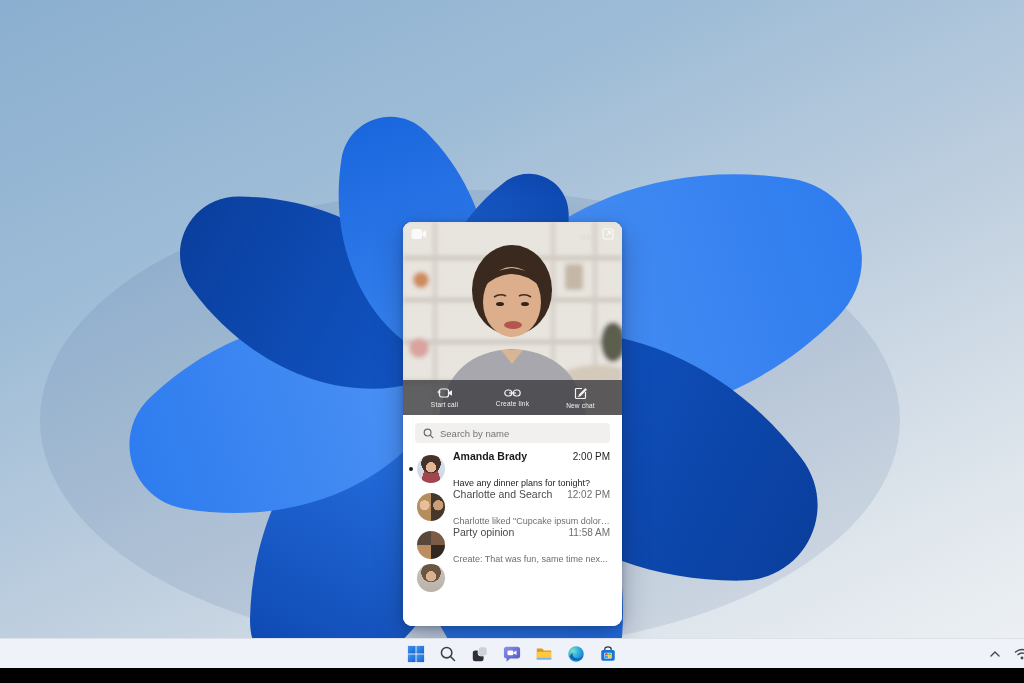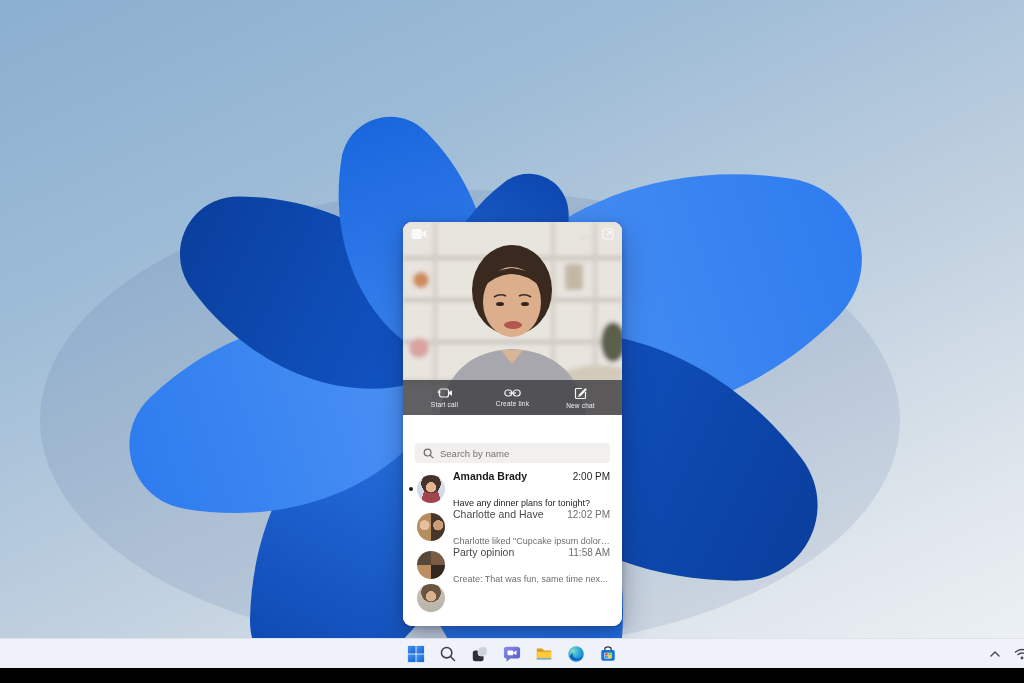--- a/index.html
+++ b/index.html
@@ -31,21 +31,21 @@
   .action-bar {
     position:absolute; left:0; bottom:0; width:100%; height:35px;
     background:rgba(58,58,62,.78);
     display:flex; align-items:center; justify-content:center; gap:22px;
   }
   .action-btn { display:flex; flex-direction:column; align-items:center; gap:2px; width:46px; cursor:pointer; }
   .action-btn .lbl { color:#f2f2f2; font-size:6.5px; letter-spacing:.2px; }
 
   .list-section { position:relative; width:100%; height:211px; background:#fff; }
   .search-box {
-    margin:28px 12px 0 12px; height:20px; background:#f1f0ef; border-radius:4px;
+    margin:8px 12px 0 12px; height:20px; background:#f1f0ef; border-radius:4px;
     display:flex; align-items:center; gap:6px; padding:0 8px;
   }
   .search-box input {
     border:0; outline:0; background:transparent; flex:1;
     font-family:"Liberation Sans", sans-serif; font-size:9.5px; color:#444;
   }
   .search-box input::placeholder { color:#767472; }
 
   .chat-list { margin-top:7px; }
   .chat-row { display:flex; align-items:center; height:38px; padding:0 12px 0 6px; cursor:pointer; }
@@ -270,21 +270,21 @@
         </div>
 
 
         <div class="chat-row read">
           <span class="dot-spacer"></span>
           <div class="avatar av2">
               <div class="disc"></div>
             </div>
           <div class="chat-texts">
             <div class="row1">
-              <span class="chat-name">Charlotte and Have</span>
+              <span class="chat-name">Charlotte and Search</span>
               <span class="chat-time">12:02 PM</span>
             </div>
             <div class="chat-msg">Charlotte liked "Cupcake ipsum dolor see"</div>
           </div>
         </div>
 
         <div class="chat-row read">
           <span class="dot-spacer"></span>
           <div class="avatar av3">
               <div class="disc"></div>

